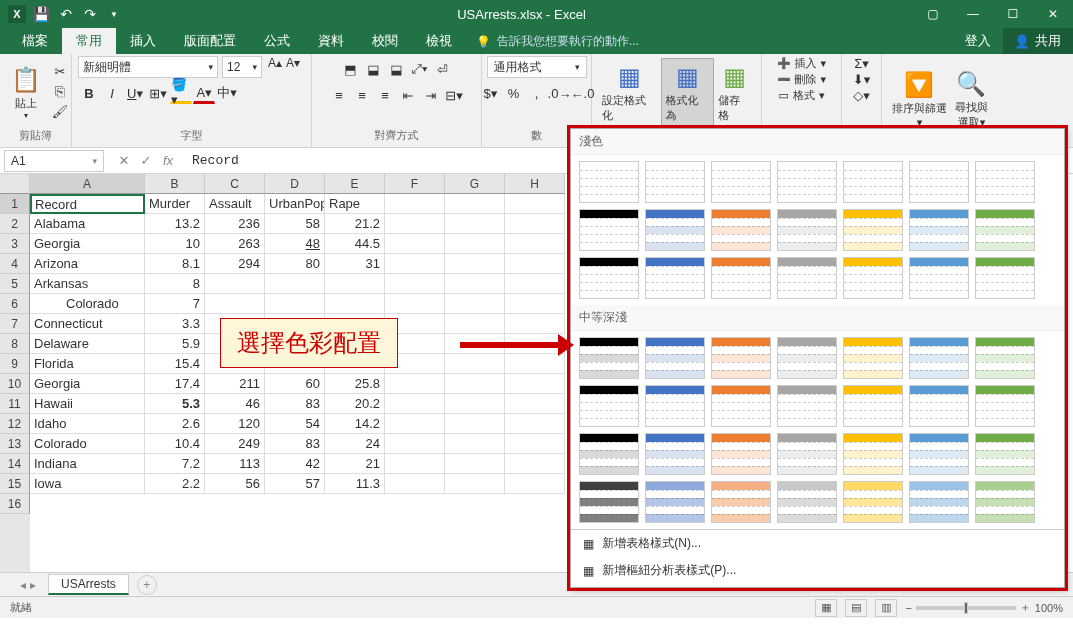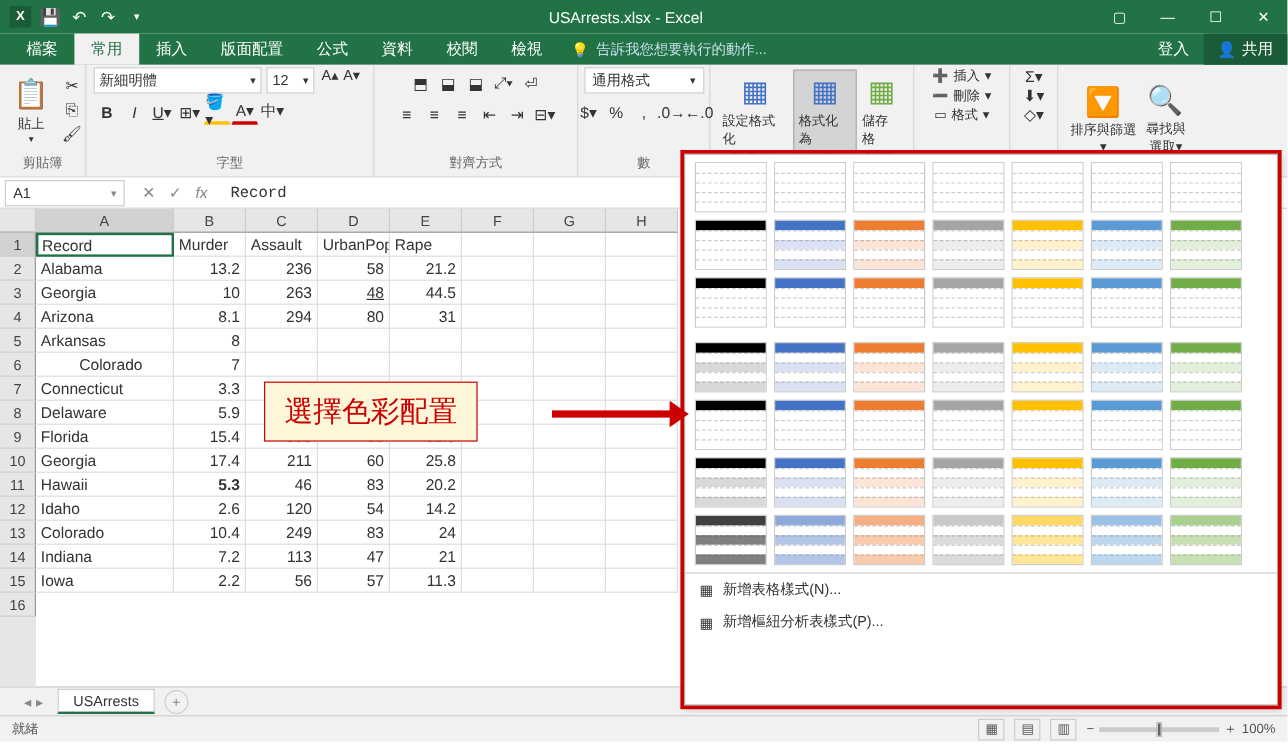--- a/index.html
+++ b/index.html
@@ -439,21 +439,21 @@
         <div class="cell colD num" style="width: 60px;">83</div>
         <div class="cell colE num" style="width: 60px;">24</div>
         <div class="cell colF" style="width: 60px;"></div>
         <div class="cell colG" style="width: 60px;"></div>
         <div class="cell colH" style="width: 60px;"></div>
       </div>
       <div class="row">
         <div class="cell colA" style="width: 115px;">Indiana</div>
         <div class="cell colB num" style="width: 60px;">7.2</div>
         <div class="cell colC num" style="width: 60px;">113</div>
-        <div class="cell colD num" style="width: 60px;">47</div>
+        <div class="cell colD num" style="width: 60px;">42</div>
         <div class="cell colE num" style="width: 60px;">21</div>
         <div class="cell colF" style="width: 60px;"></div>
         <div class="cell colG" style="width: 60px;"></div>
         <div class="cell colH" style="width: 60px;"></div>
       </div>
       <div class="row">
         <div class="cell colA" style="width: 115px;">Iowa</div>
         <div class="cell colB num" style="width: 60px;">2.2</div>
         <div class="cell colC num" style="width: 60px;">56</div>
         <div class="cell colD num" style="width: 60px;">57</div>
@@ -485,20 +485,21 @@
         <div class="track">
           <div class="thumb"></div>
         </div>
         <span>＋</span>
         <span>100%</span>
       </div>
   </div>
 </div>
 
 <div class="gallery">
+  <div class="gal-section">淺色</div>
   <div class="gal-grid" id="gal-light">
       <div class="thumb">
         <div class="hdr" style="background: rgb(255, 255, 255);"></div>
         <div class="r" style="background: rgb(255, 255, 255);"></div>
         <div class="r" style="background: rgb(255, 255, 255);"></div>
         <div class="r" style="background: rgb(255, 255, 255);"></div>
         <div class="r" style="background: rgb(255, 255, 255);"></div>
       </div>
       <div class="thumb">
         <div class="hdr" style="background: rgb(255, 255, 255);"></div>
@@ -634,20 +635,21 @@
         <div class="r" style="background: rgb(255, 255, 255);"></div>
       </div>
       <div class="thumb">
         <div class="hdr" style="background: rgb(112, 173, 71);"></div>
         <div class="r" style="background: rgb(255, 255, 255);"></div>
         <div class="r" style="background: rgb(255, 255, 255);"></div>
         <div class="r" style="background: rgb(255, 255, 255);"></div>
         <div class="r" style="background: rgb(255, 255, 255);"></div>
       </div>
     </div>
+  <div class="gal-section">中等深淺</div>
   <div class="gal-grid" id="gal-med">
       <div class="thumb">
         <div class="hdr" style="background: rgb(0, 0, 0);"></div>
         <div class="r" style="background: rgb(255, 255, 255);"></div>
         <div class="r" style="background: rgb(217, 217, 217);"></div>
         <div class="r" style="background: rgb(255, 255, 255);"></div>
         <div class="r" style="background: rgb(217, 217, 217);"></div>
       </div>
       <div class="thumb">
         <div class="hdr" style="background: rgb(68, 114, 196);"></div>

